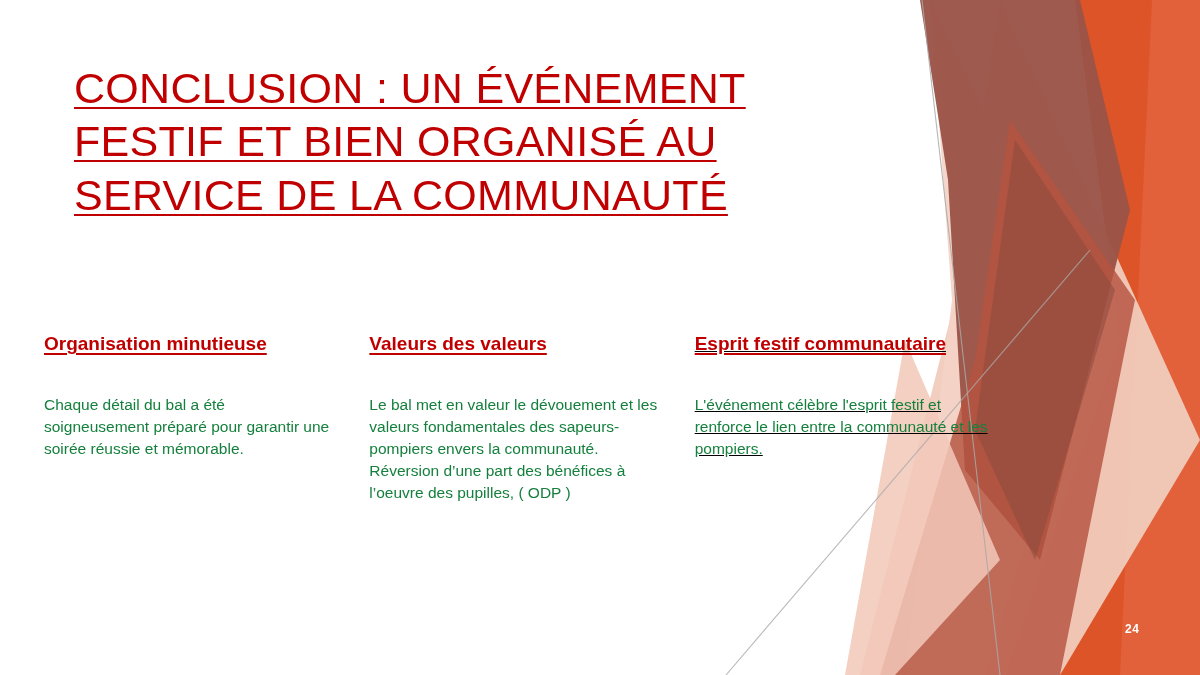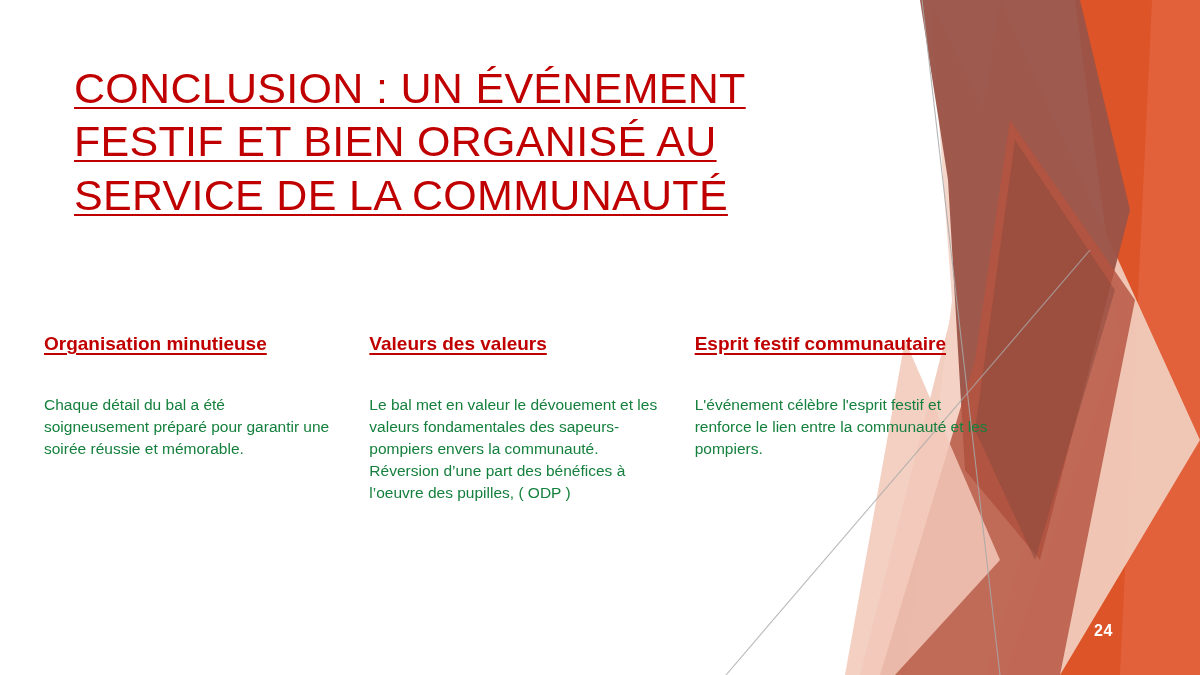--- a/index.html
+++ b/index.html
@@ -53,21 +53,21 @@
     top: 333px;
     width: 950px;
     display: flex;
     align-items: flex-start;
   }
   .column {
     box-sizing: border-box;
   }
   .column.c0 { width: 326px; padding-right: 36px; }
   .column.c1 { width: 326px; padding-right: 36px; }
-  .column.c2 { width: 300px; }
+  .column.c2 { width: 300px; text-decoration: underline; }
 
   .col-heading {
     margin: 0;
     font-size: 19px;
     font-weight: bold;
     color: #C00000;
     text-decoration: underline;
     text-decoration-thickness: 2px;
     text-underline-offset: 3px;
     line-height: 1.2;
@@ -76,23 +76,23 @@
   .col-body {
     margin: 38px 0 0 0;
     font-size: 15.5px;
     line-height: 1.42;
     color: #15803d;
   }
 
   
   #slide-number {
     position: absolute;
-    left: 1094px;
+    left: 1125px;
     top: 622px;
-    font-size: 16px;
+    font-size: 12px;
     font-weight: bold;
     color: #ffffff;
     letter-spacing: 0.5px;
   }
 </style>
 </head>
 <body>
 
 <div id="slide">
 

